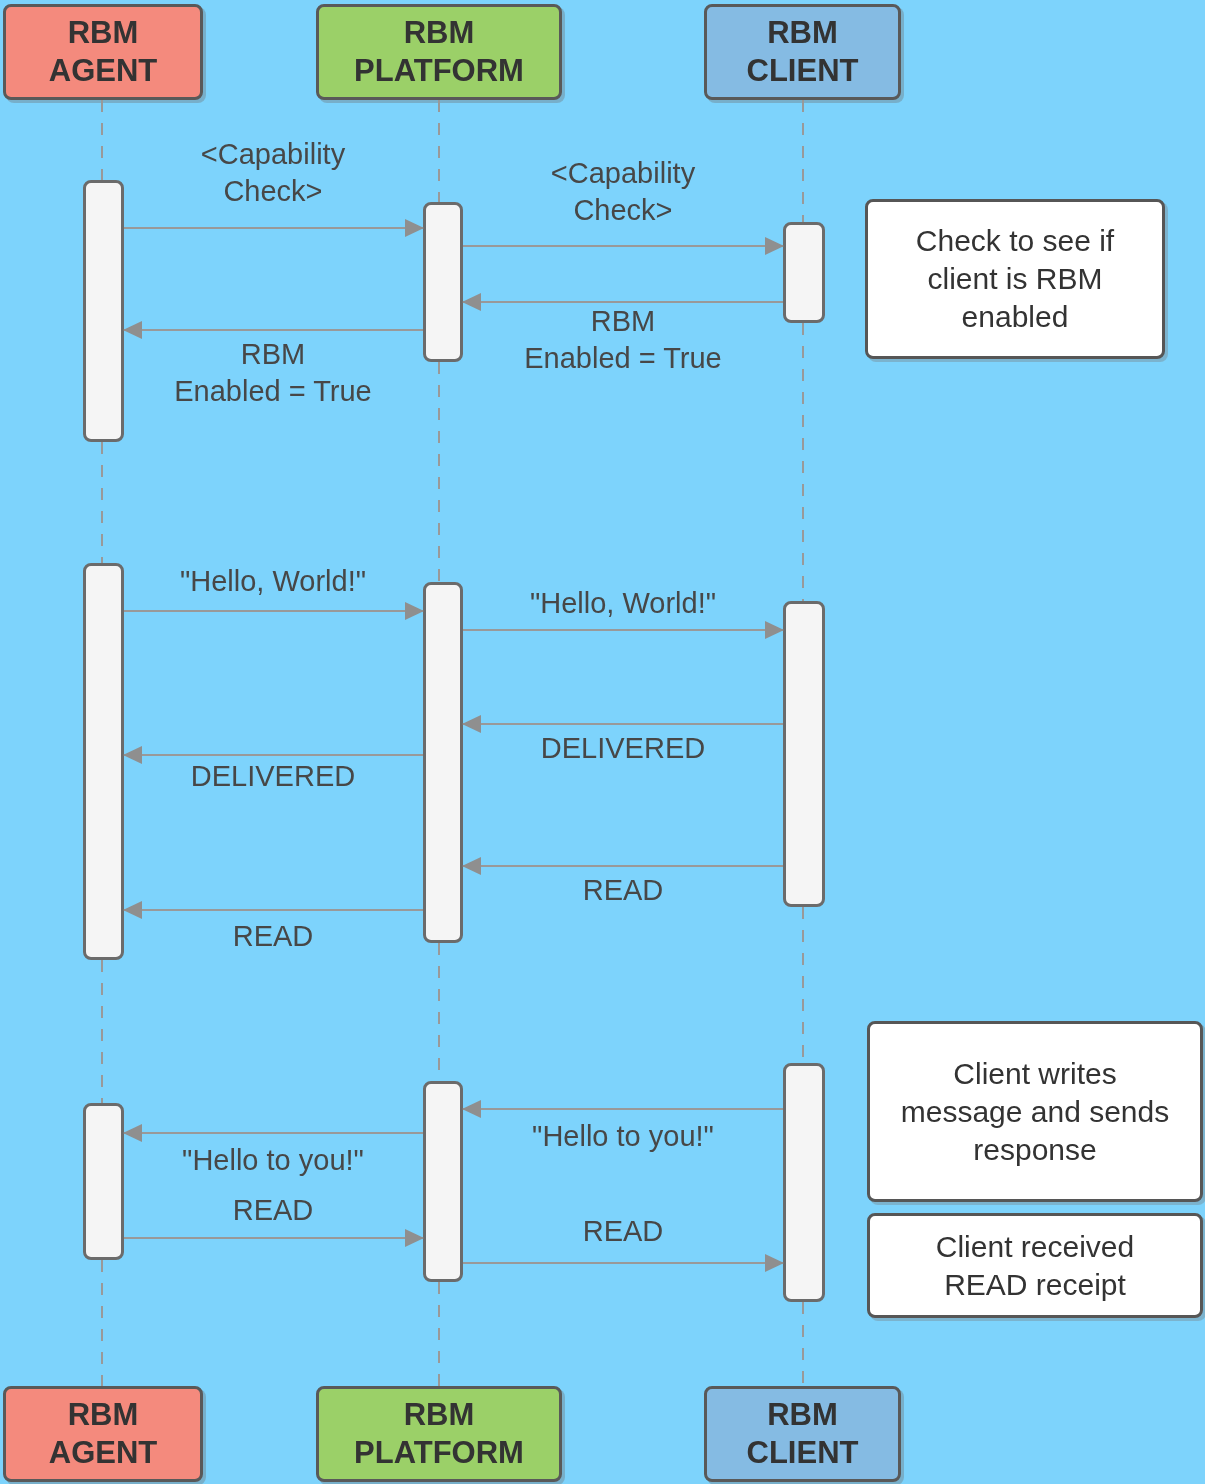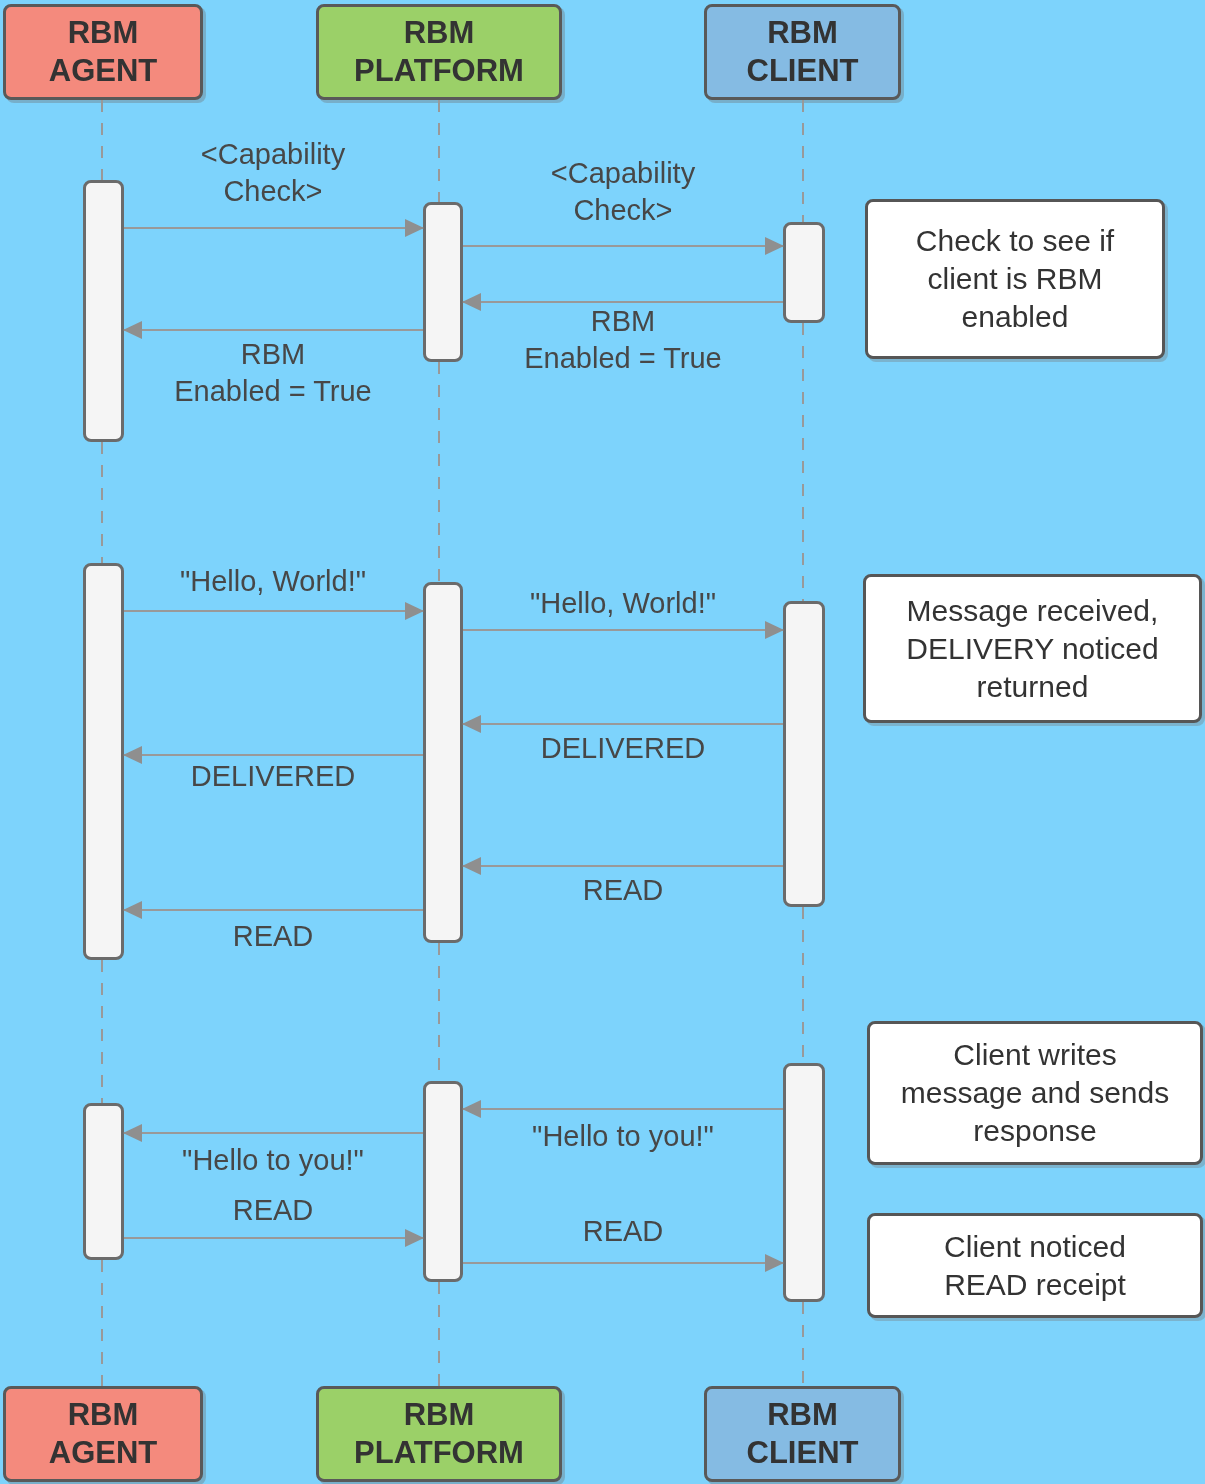--- a/index.html
+++ b/index.html
@@ -142,22 +142,19 @@
   <div class="msg" style="left:473px;top:872px;">READ</div>
   <div class="msg" style="left:123px;top:918px;">READ</div>
   <div class="msg" style="left:473px;top:1118px;">"Hello to you!"</div>
   <div class="msg" style="left:123px;top:1142px;">"Hello to you!"</div>
   <div class="msg" style="left:123px;top:1192px;">READ</div>
   <div class="msg" style="left:473px;top:1213px;">READ</div>
 
   <div class="note" style="left:865px;top:199px;width:300px;height:160px;">Check to see if
 client is RBM
 enabled</div>
-  <div class="note" style="left:863px;top:574px;width:339px;height:149px;">Message received,
-DELIVERY noticed
-returned</div>
-  <div class="note" style="left:867px;top:1021px;width:336px;height:144px;">Client writes
+  <div class="note" style="left:867px;top:1021px;width:336px;height:181px;">Client writes
 message and sends
 response</div>
-  <div class="note" style="left:867px;top:1213px;width:336px;height:105px;">Client noticed
+  <div class="note" style="left:867px;top:1213px;width:336px;height:105px;">Client received
 READ receipt</div>
 
 </div>
 
 </body></html>

